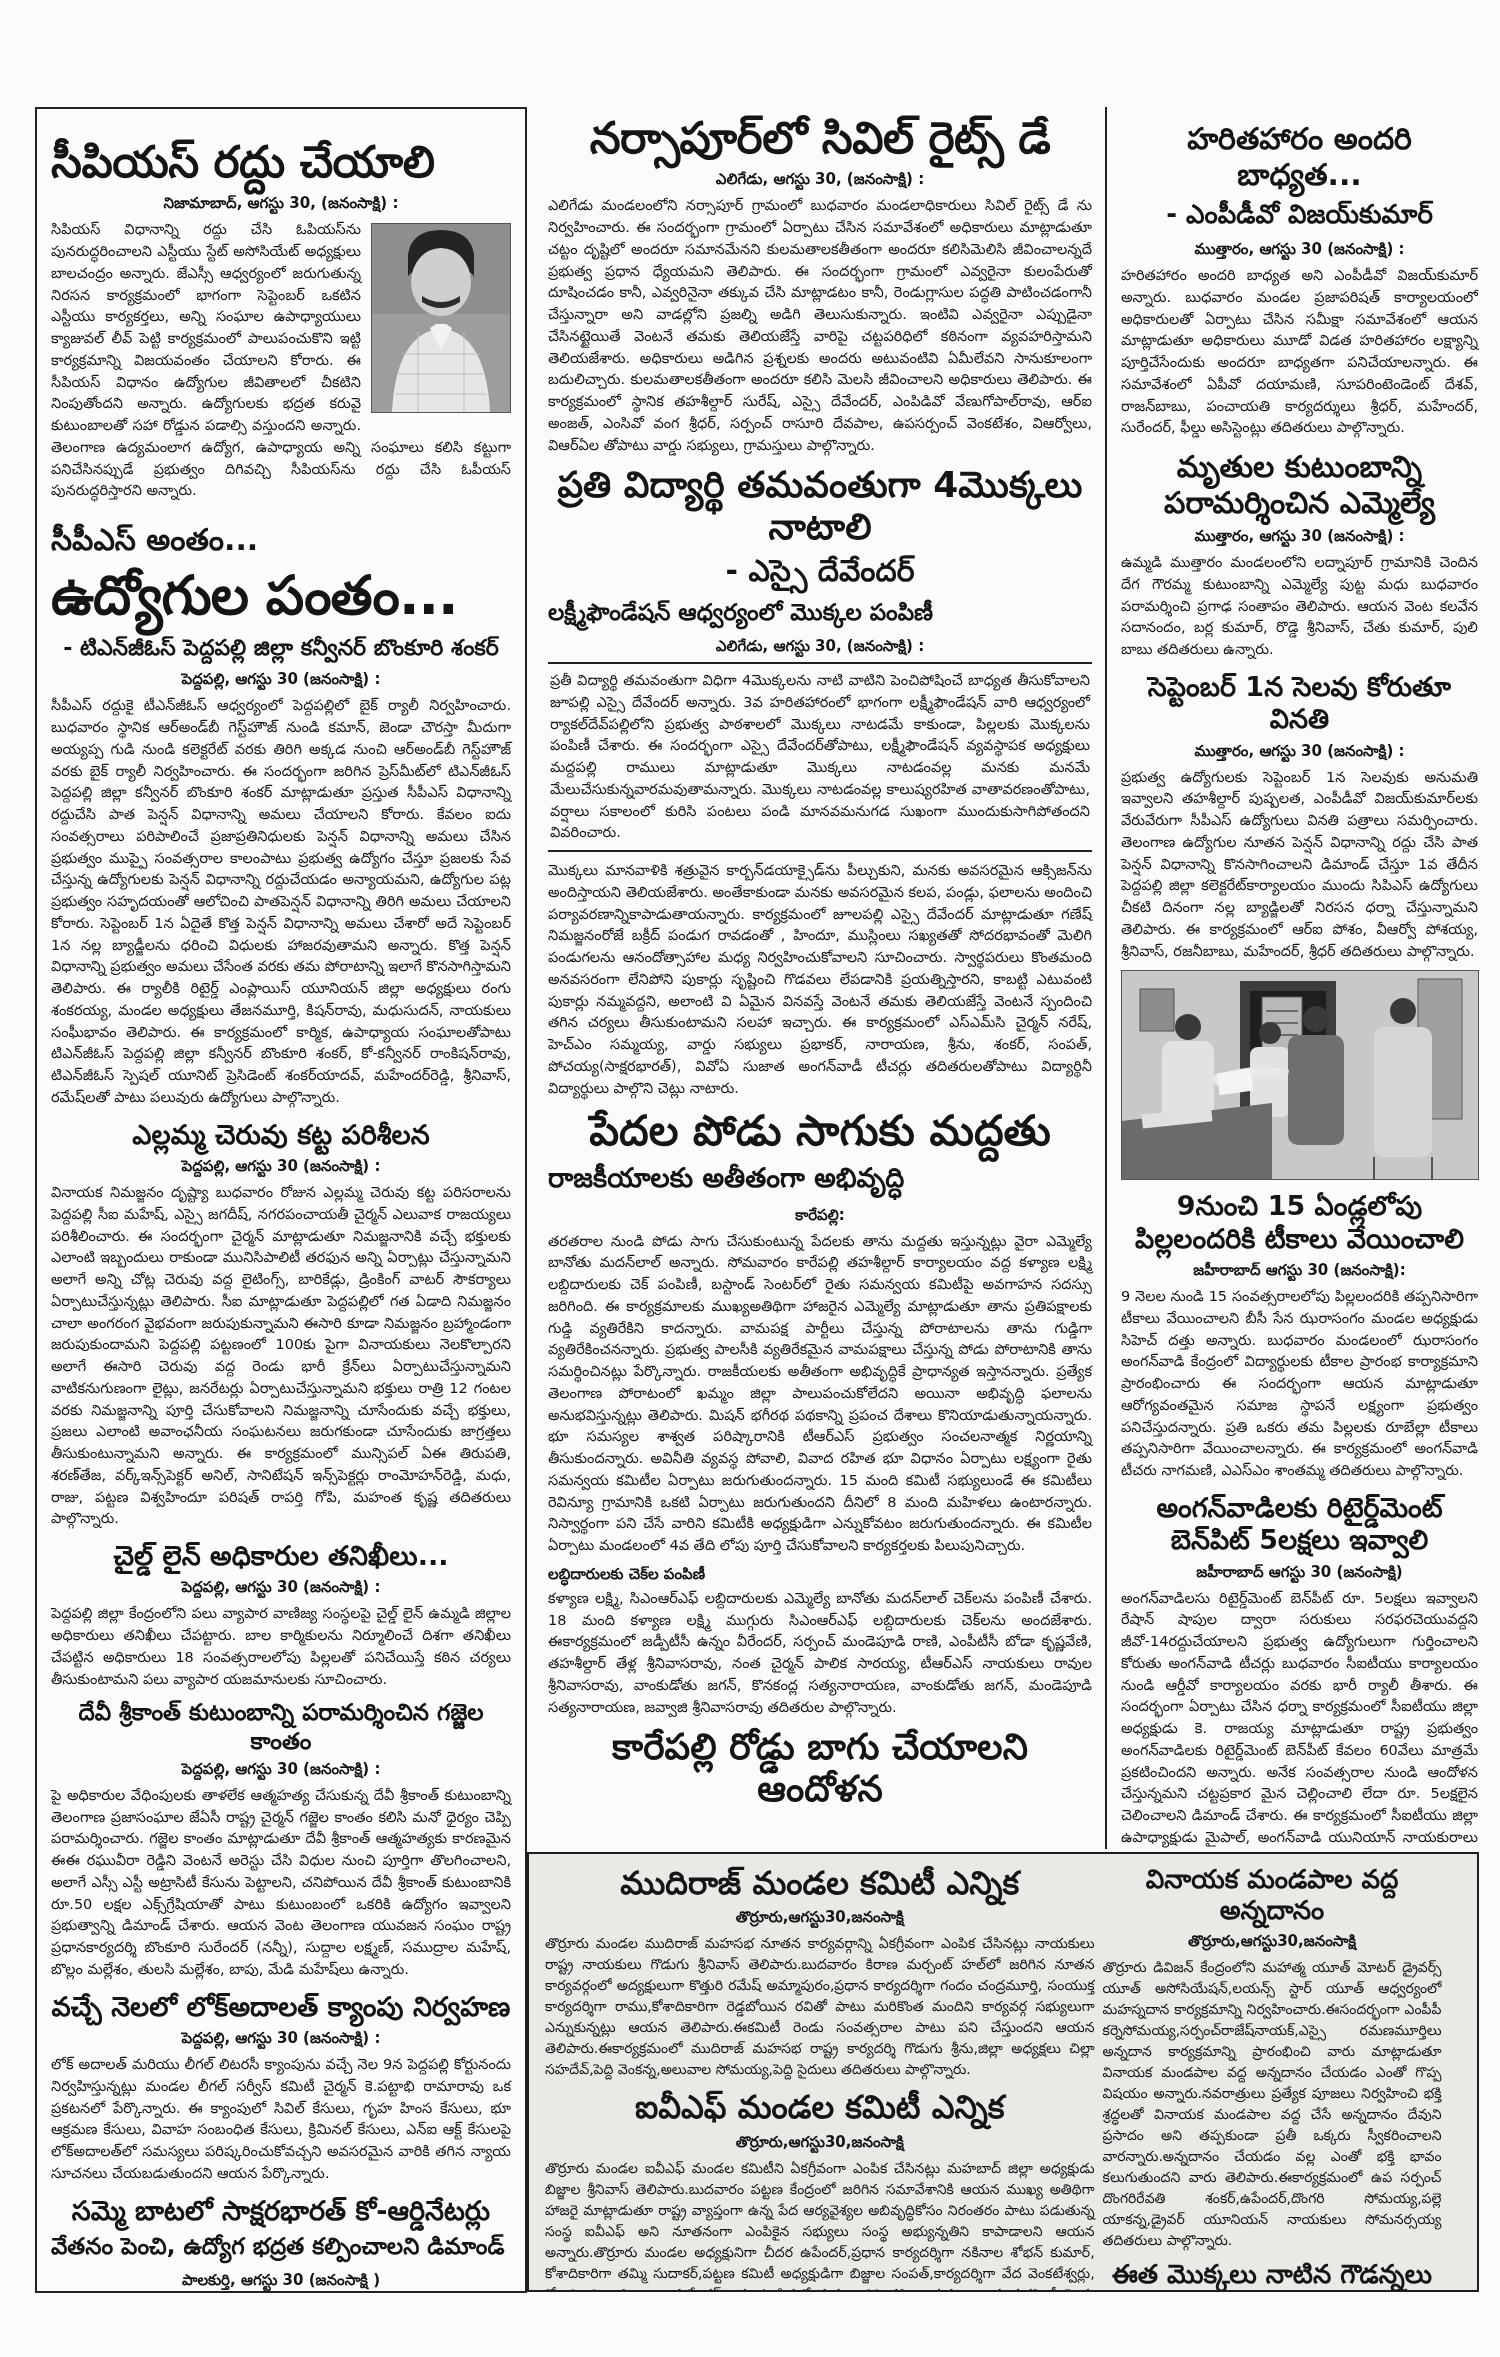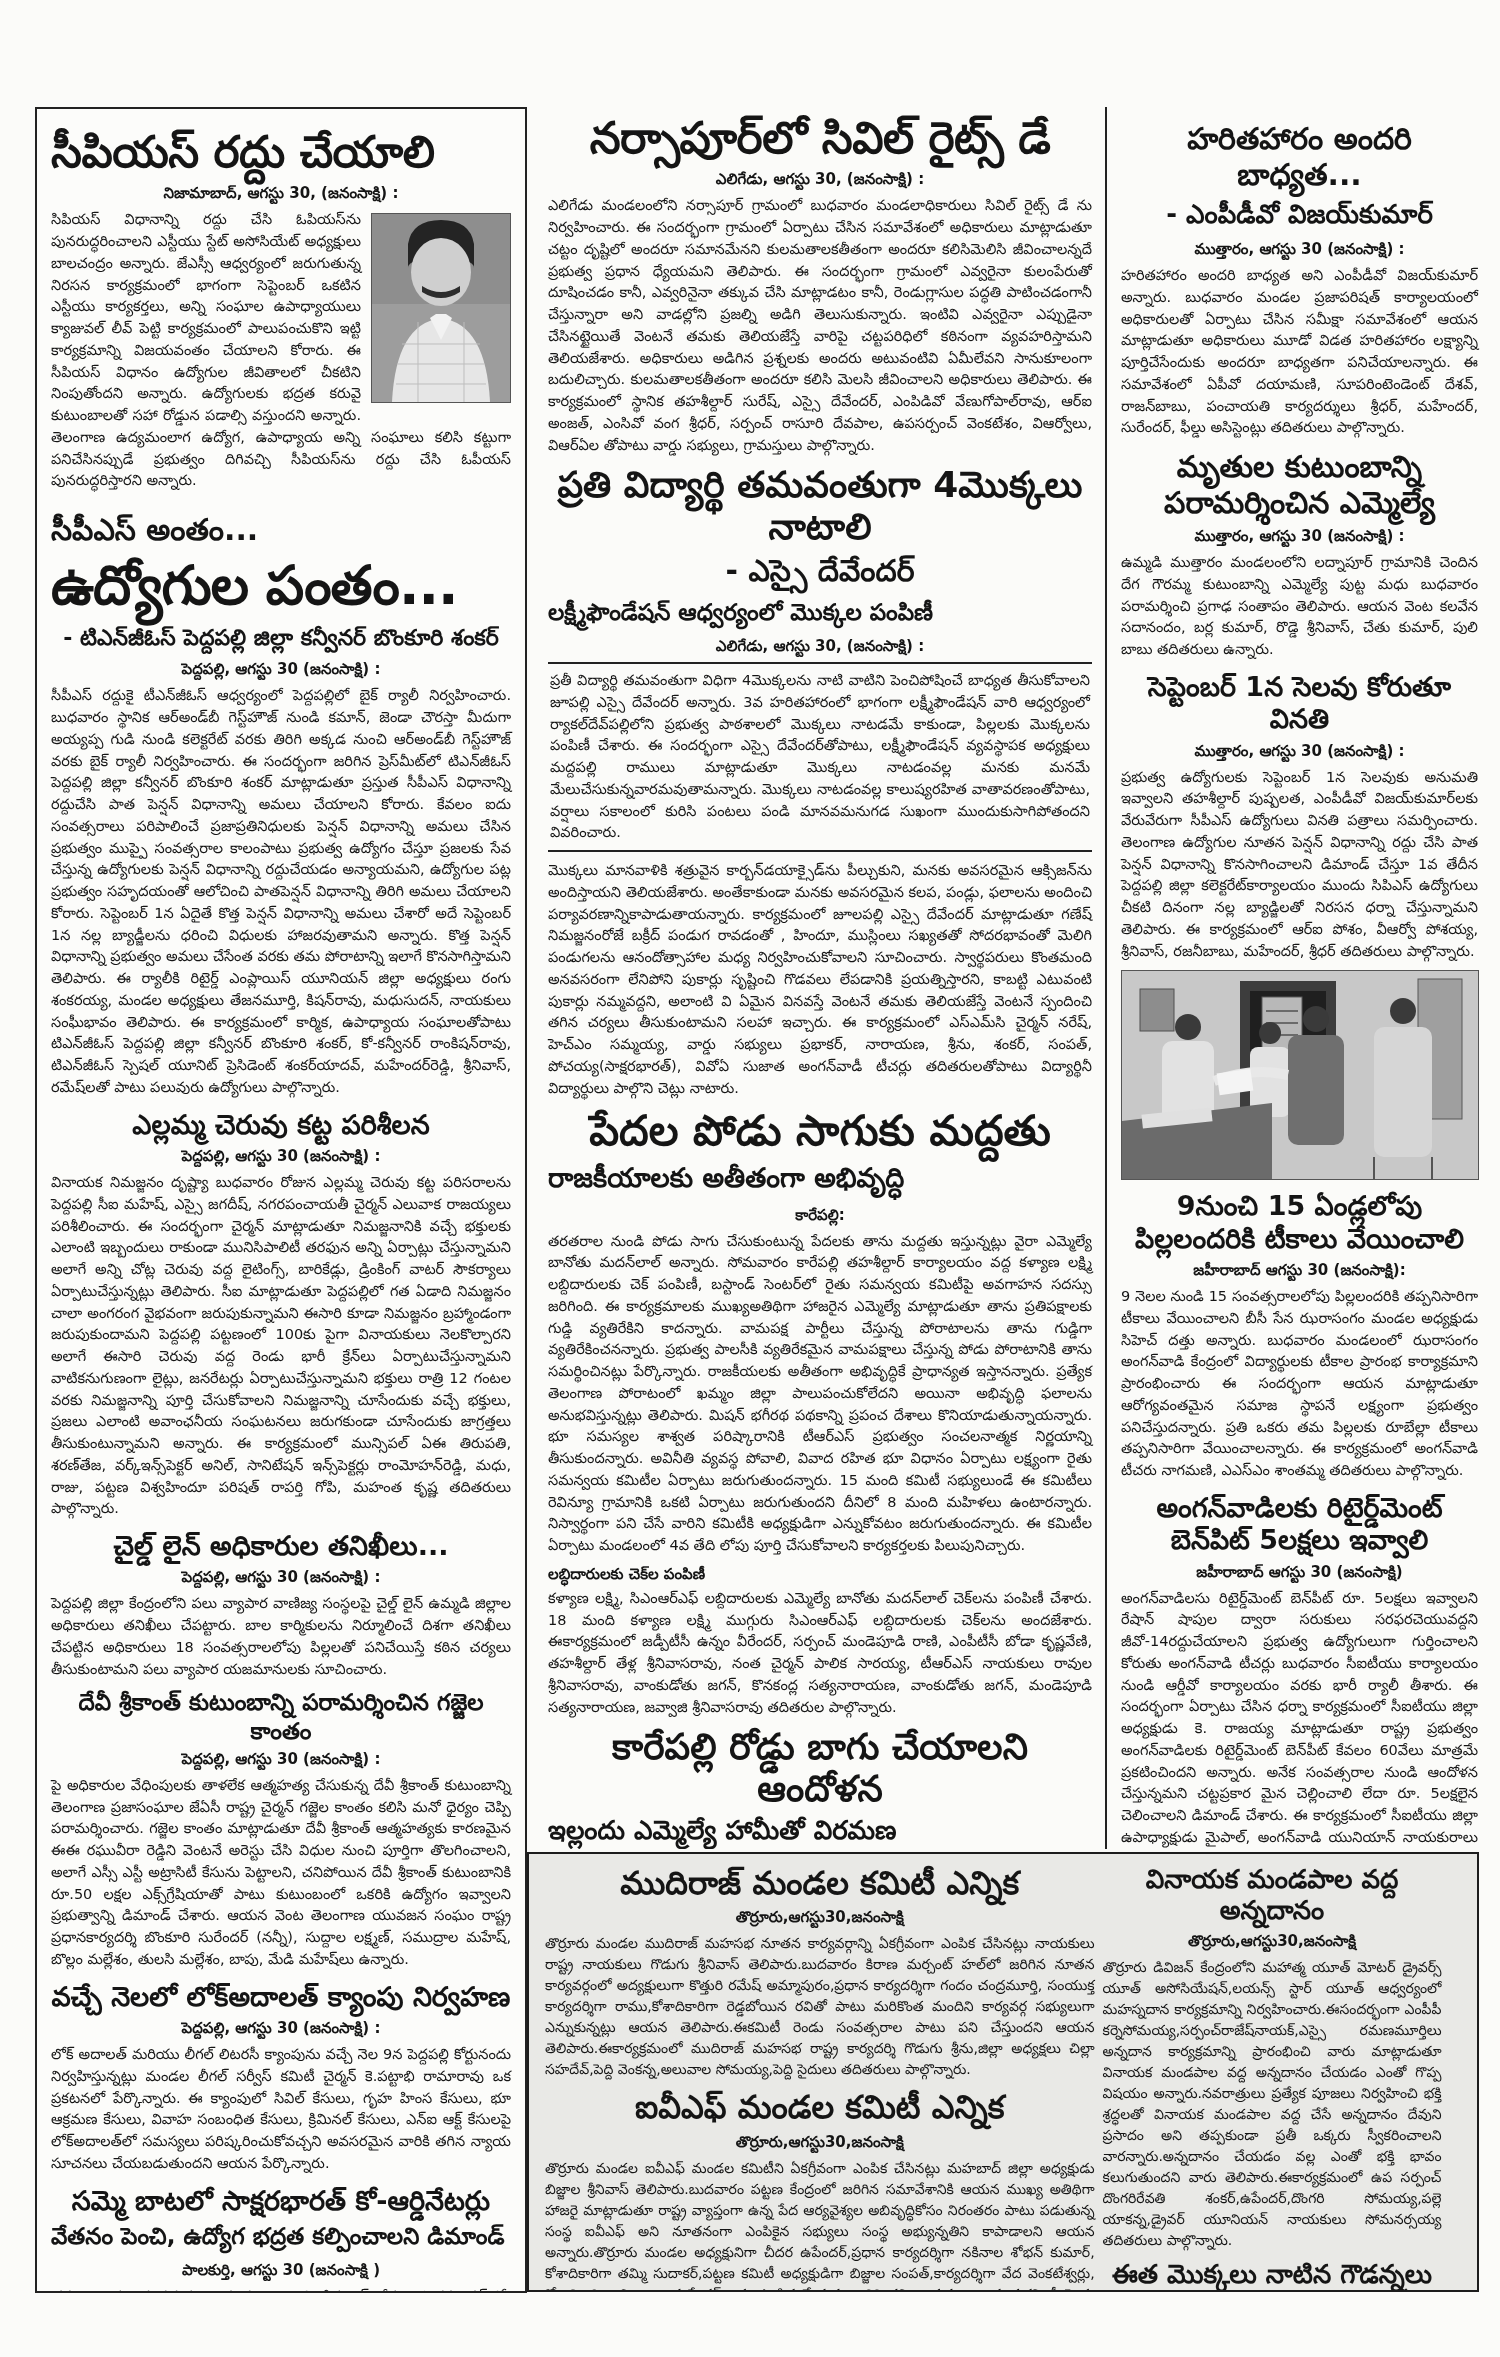--- a/index.html
+++ b/index.html
@@ -25,21 +25,21 @@
   .brand svg{display:block;}
   .edition{display:flex;align-items:baseline;gap:8px;font-weight:bold;}
   .edition .city{font-size:20px;}
   .edition .pageno{font-size:30px;font-weight:normal;font-family:"DejaVu Serif","Liberation Serif",serif;}
 
   
   .col{position:absolute;box-sizing:border-box;overflow:hidden;}
   .col-left{
     left:35px;top:107px;width:492px;height:2186px;
     border:2px solid #222;background:#fcfcfa;
-    padding:16px 14px;
+    padding:26px 14px;
   }
   .col-mid{left:540px;top:107px;width:560px;height:1742px;padding:4px 8px;}
   .col-right{
     left:1105px;top:107px;width:383px;height:1742px;
     border-left:2px solid #222;padding:4px 10px 4px 14px;
   }
 
   
   .headline-xl{font-size:44px;line-height:1.12;font-weight:bold;margin:2px 0 8px 0;letter-spacing:-.5px;}
   .headline-xxl{font-size:54px;line-height:1.1;font-weight:bold;margin:0 0 10px 0;letter-spacing:-1px;}
@@ -172,21 +172,20 @@
       <h1 class="headline-lg" style="font-size:42px;">పేదల పోడు సాగుకు మద్దతు</h1>
       <p class="subhead" style="font-size:27px;">రాజకీయాలకు అతీతంగా అభివృద్ధి</p>
       <p class="dateline">కారేపల్లి:</p>
       <p class="body-text">తరతరాల నుండి పోడు సాగు చేసుకుంటున్న పేదలకు తాను మద్దతు ఇస్తున్నట్లు వైరా ఎమ్మెల్యే బానోతు మదన్‌లాల్ అన్నారు. సోమవారం కారేపల్లి తహశీల్దార్ కార్యాలయం వద్ద కళ్యాణ లక్ష్మి లబ్దిదారులకు చెక్ పంపిణీ, బస్టాండ్ సెంటర్‌లో రైతు సమన్వయ కమిటీపై అవగాహన సదస్సు జరిగింది. ఈ కార్యక్రమాలకు ముఖ్యఅతిథిగా హాజరైన ఎమ్మెల్యే మాట్లాడుతూ తాను ప్రతిపక్షాలకు గుడ్డి వ్యతిరేకిని కాదన్నారు. వామపక్ష పార్టీలు చేస్తున్న పోరాటాలను తాను గుడ్డిగా వ్యతిరేకించనన్నారు. ప్రభుత్వ పాలసీకి వ్యతిరేకమైన వామపక్షాలు చేస్తున్న పోడు పోరాటానికి తాను సమర్థించినట్లు పేర్కొన్నారు. రాజకీయలకు అతీతంగా అభివృద్ధికే ప్రాధాన్యత ఇస్తానన్నారు. ప్రత్యేక తెలంగాణ పోరాటంలో ఖమ్మం జిల్లా పాలుపంచుకోలేదని అయినా అభివృద్ధి ఫలాలను అనుభవిస్తున్నట్లు తెలిపారు. మిషన్ భగీరథ పథకాన్ని ప్రపంచ దేశాలు కొనియాడుతున్నాయన్నారు. భూ సమస్యల శాశ్వత పరిష్కారానికి టీఆర్ఎస్ ప్రభుత్వం సంచలనాత్మక నిర్ణయాన్ని తీసుకుందన్నారు. అవినీతి వ్యవస్థ పోవాలి, వివాద రహిత భూ విధానం ఏర్పాటు లక్ష్యంగా రైతు సమన్వయ కమిటీల ఏర్పాటు జరుగుతుందన్నారు. 15 మంది కమిటీ సభ్యులుండే ఈ కమిటీలు రెవిన్యూ గ్రామానికి ఒకటి ఏర్పాటు జరుగుతుందని దీనిలో 8 మంది మహిళలు ఉంటారన్నారు. నిస్వార్థంగా పని చేసే వారిని కమిటీకి అధ్యక్షుడిగా ఎన్నుకోవటం జరుగుతుందన్నారు. ఈ కమిటీల ఏర్పాటు మండలంలో 4వ తేది లోపు పూర్తి చేసుకోవాలని కార్యకర్తలకు పిలుపునిచ్చారు.</p>
       <p class="inline-subhead">లబ్ధిదారులకు చెక్‌ల పంపిణీ</p>
       <p class="body-text">కళ్యాణ లక్ష్మి, సిఎంఆర్ఎఫ్ లబ్దిదారులకు ఎమ్మెల్యే బానోతు మదన్‌లాల్ చెక్‌లను పంపిణీ చేశారు. 18 మంది కళ్యాణ లక్ష్మి ముగ్గురు సిఎంఆర్ఎఫ్ లబ్దిదారులకు చెక్‌లను అందజేశారు. ఈకార్యక్రమంలో జడ్పీటీసీ ఉన్నం వీరేందర్, సర్పంచ్ మండెపూడి రాణి, ఎంపీటీసీ బోడా కృష్ణవేణి, తహశీల్దార్ తేళ్ల శ్రీనివాసరావు, నంత చైర్మన్ పాలిక సారయ్య, టీఆర్ఎస్ నాయకులు రావుల శ్రీనివాసరావు, వాంకుడోతు జగన్, కొనకంద్ల సత్యనారాయణ, వాంకుడోతు జగన్, మండెపూడి సత్యనారాయణ, జవ్వాజి శ్రీనివాసరావు తదితరుల పాల్గొన్నారు.</p>
     </article>
 
     <article class="story">
       <h1 class="headline-lg">కారేపల్లి రోడ్డు బాగు చేయాలని ఆందోళన</h1>
-      <p class="subhead" style="font-size:26px;">ఇల్లందు ఎమ్మెల్యే హామీతో విరమణ</p>
 
     </article>
 
   </section>
 
   <section class="col col-right">
 
     <article class="story">
       <h1 class="headline-md" style="font-size:30px;">హరితహారం అందరి బాధ్యత...</h1>
       <p class="byline" style="font-size:26px;">- ఎంపీడీవో విజయ్‌కుమార్</p>

